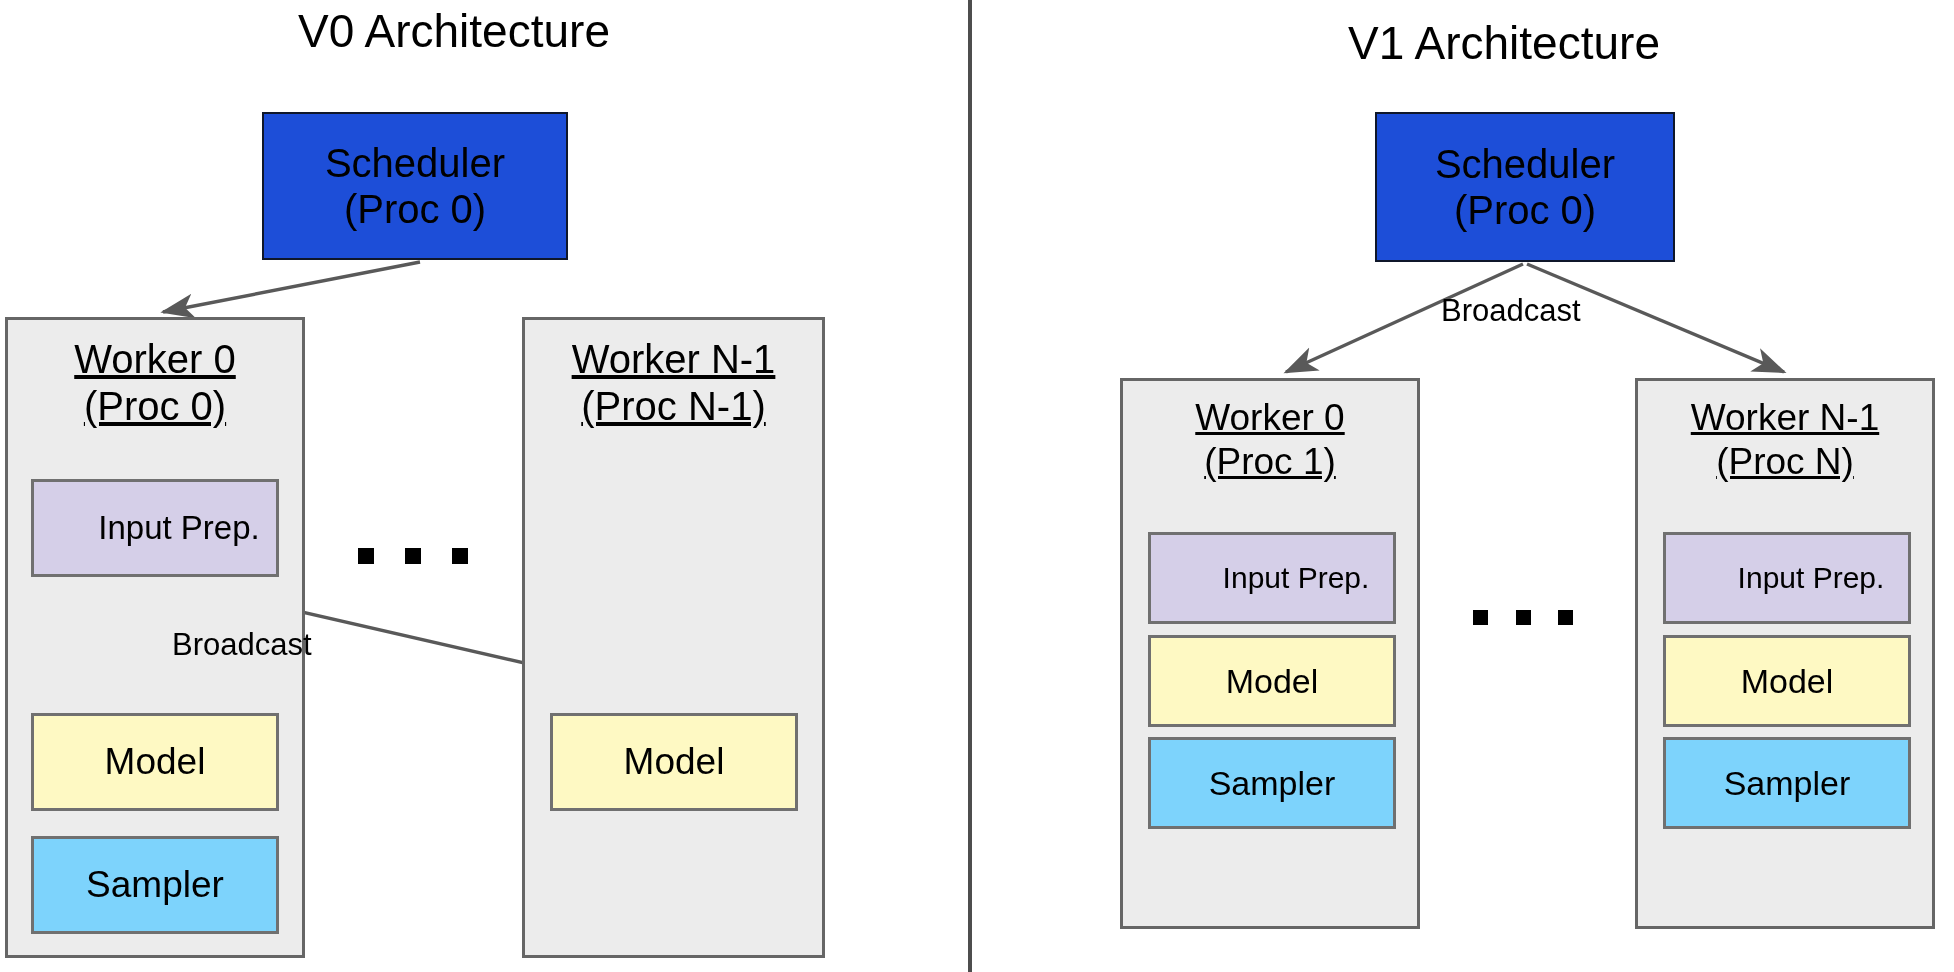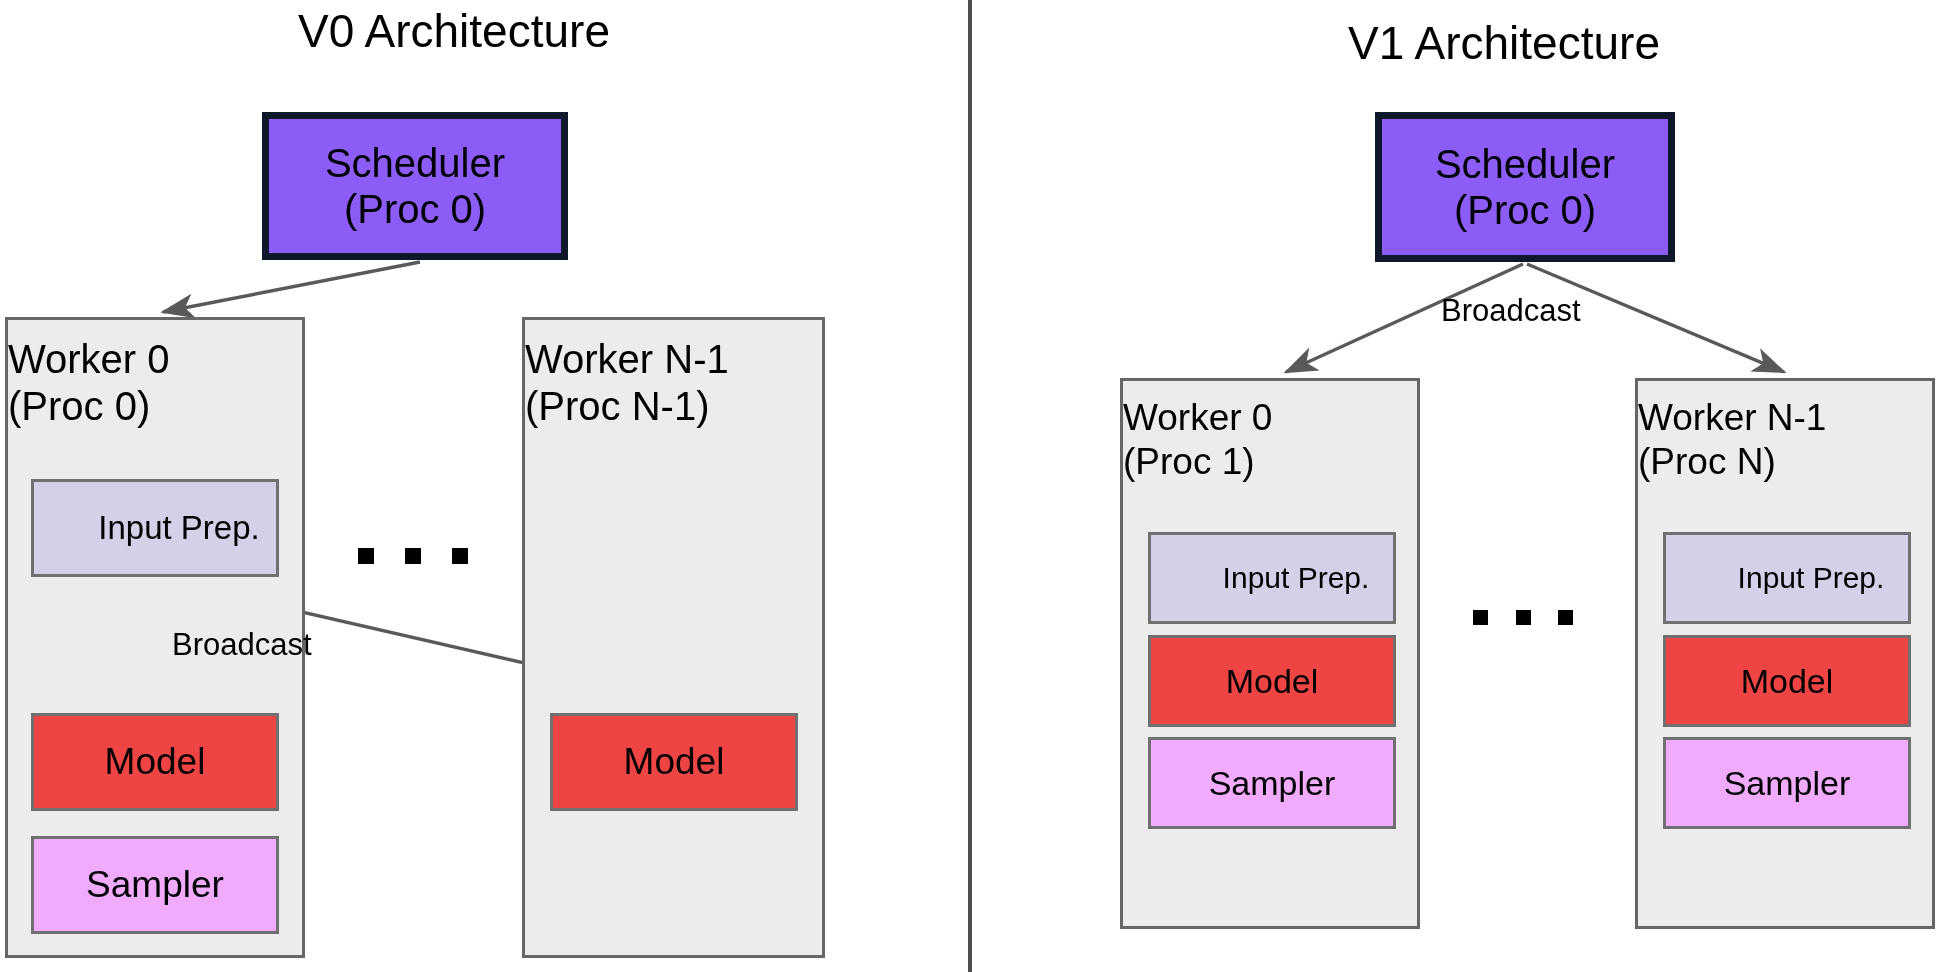--- a/index.html
+++ b/index.html
@@ -22,22 +22,22 @@
     padding-left: 8px;
   }
 
   .divider {
     position: absolute;
     background: #4d4d4d;
   }
 
   .node {
     position: absolute;
-    border: 7px solid #0f172a;
-    background: #8b5cf6;
+    border: 2px solid #0f172a;
+    background: #1d4ed8;
     color: #000000;
     display: flex;
     flex-direction: column;
     align-items: center;
     line-height: 1.15;
   }
   .node.center-text {
     justify-content: center;
   }
   .node-label {
@@ -48,38 +48,39 @@
 
   .worker-group {
     background: #ececec;
     border: 3px solid #666666;
     position: absolute;
   }
   .worker-heading {
     position: absolute;
     left: 0;
     width: 100%;
-    text-align: left;
+    text-align: center;
     white-space: pre-line;
     color: #000000;
     line-height: 1.18;
+    text-decoration: underline;
   }
 
   .sub-block {
     position: absolute;
     border: 3px solid #707070;
     display: flex;
     align-items: center;
     justify-content: center;
     color: #000000;
     text-align: center;
   }
   .sub-input  { background: #d5cfe8; padding-left: 48px; }
-  .sub-model  { background: #ef4444; align-items: center; }
-  .sub-sampler{ background: #f0abfc; }
+  .sub-model  { background: #fef9c3; align-items: center; }
+  .sub-sampler{ background: #7dd3fc; }
 
   .ellipsis {
     position: absolute;
     display: flex;
     align-items: center;
     justify-content: space-between;
     color: #000000;
   }
   .ellipsis i {
     display: block;

